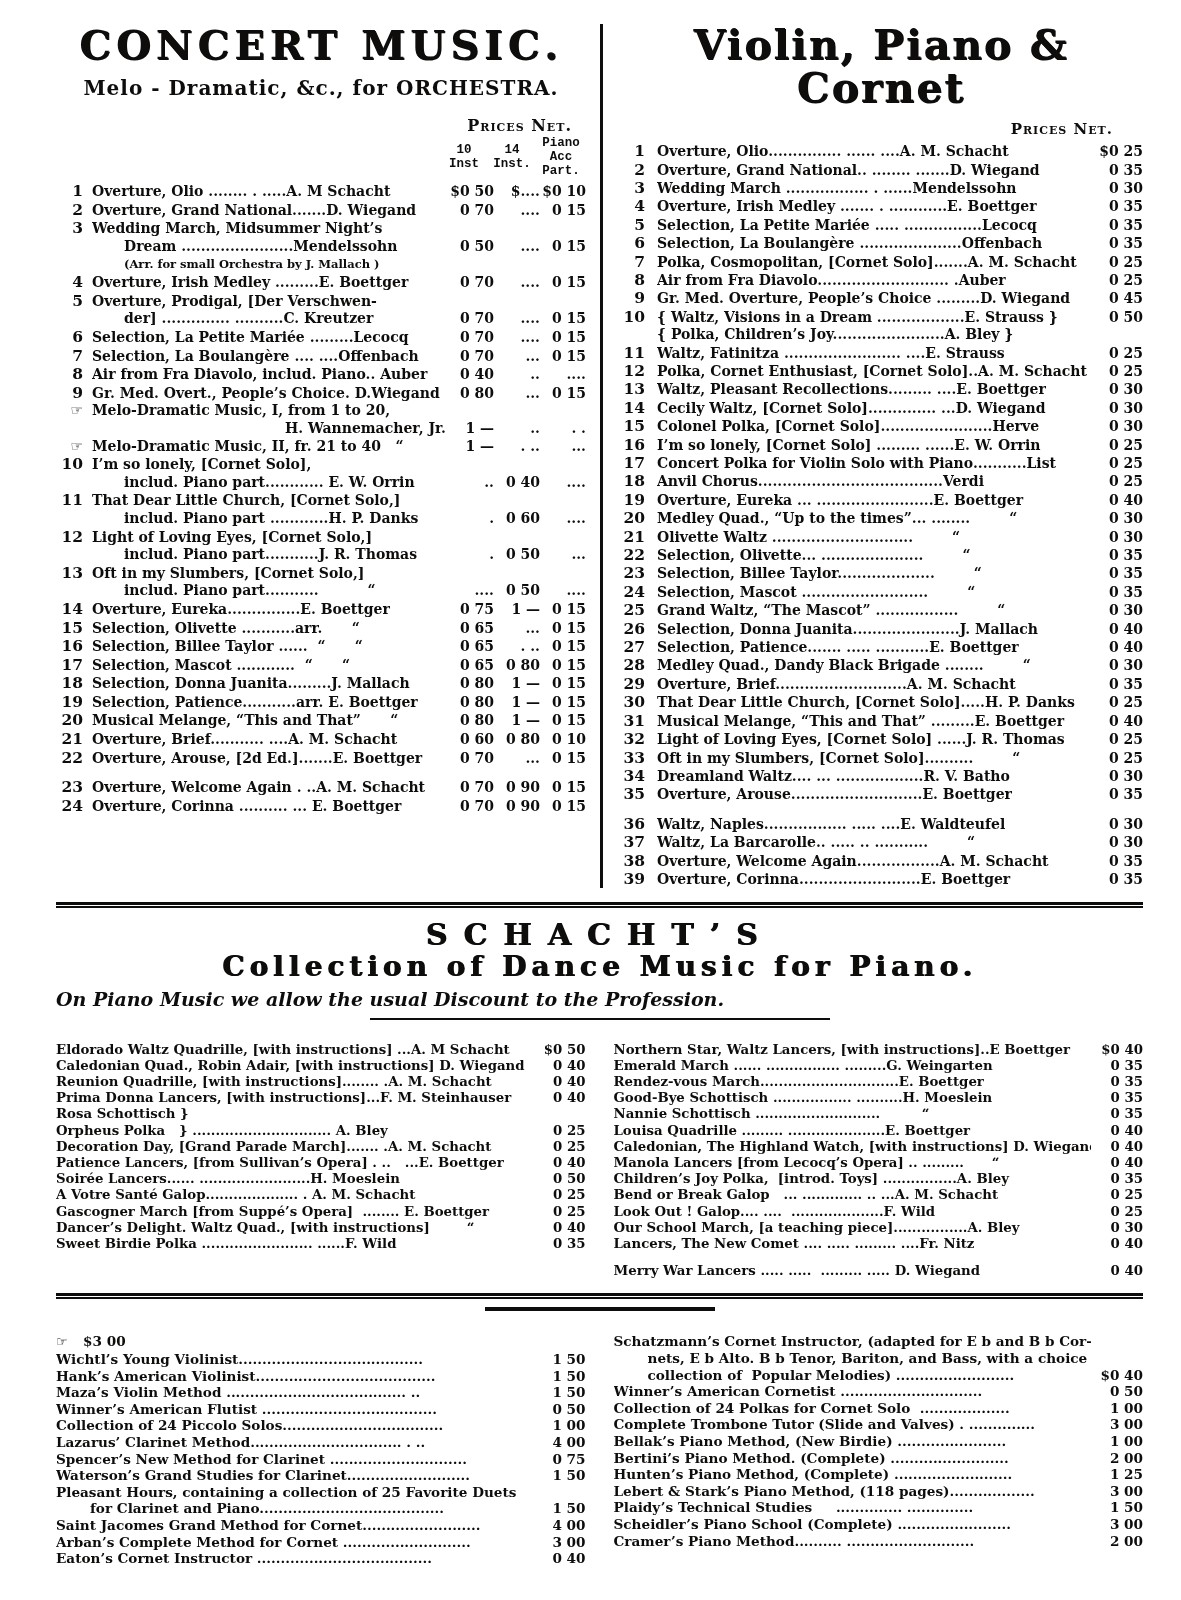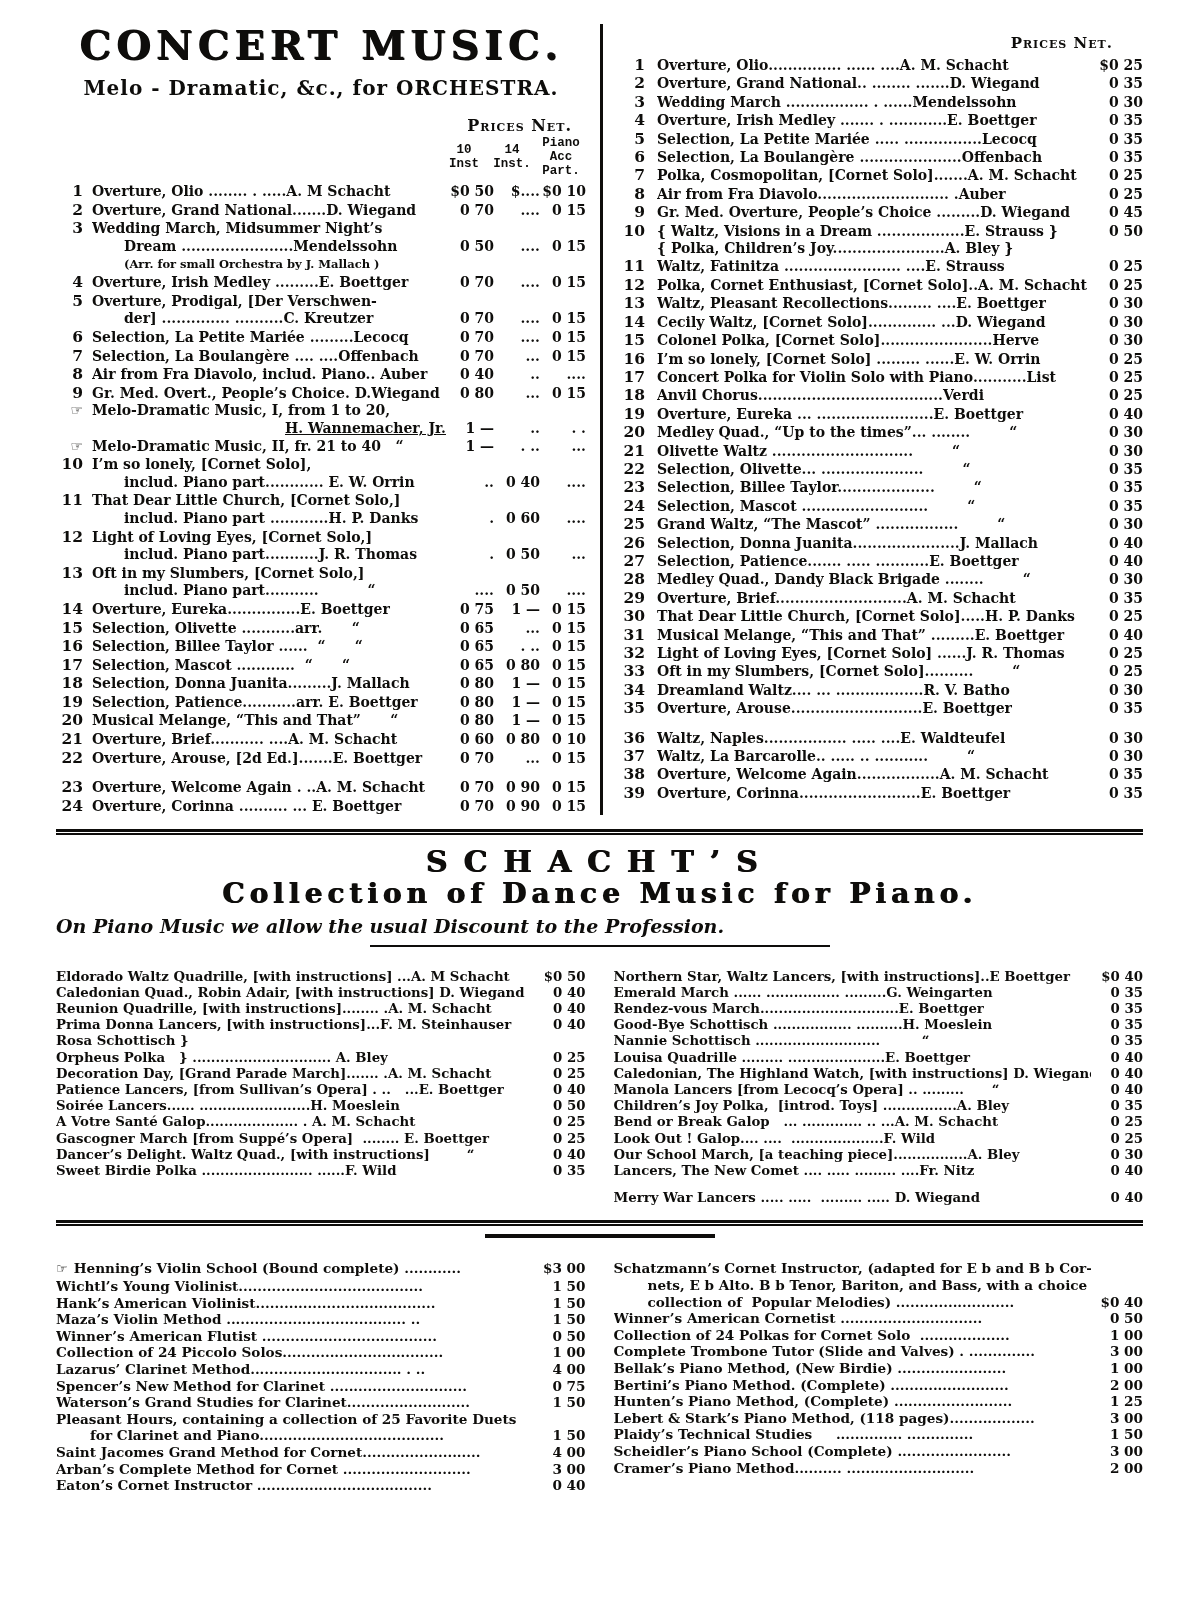--- a/index.html
+++ b/index.html
@@ -33,21 +33,21 @@
               letter-spacing:1px; margin:10px 30px 4px 0; }
 
   
   .c-row, .v-row, .s-row { display:flex; align-items:baseline; font-size:14px; line-height:17.6px; }
   .c-num { width:36px; min-width:36px; text-align:right; padding-right:9px; font-size:15.5px; }
   .c-txt { flex:1; white-space:pre; overflow:hidden; }
   .c-p  { width:46px; min-width:46px; text-align:right; white-space:pre; }
   .c-row.ind1 .c-txt { padding-left:32px; }
   .c-row.small { font-size:11.5px; }
   .c-row.gap, .v-row.gap, .s-row.gap { margin-top:11px; }
-  .c-row.right .c-txt { text-align:right; padding-right:2px;text-decoration:underline; }
+  .c-row.right .c-txt { text-align:right; padding-right:2px; }
   .c-row.man .c-num { font-family:"DejaVu Sans", sans-serif; font-size:14px; }
 
   .v-num { width:38px; min-width:38px; text-align:right; padding-right:12px; font-size:15.5px; }
   .v-txt { flex:1; white-space:pre; overflow:hidden; }
   .v-price { width:54px; min-width:54px; text-align:right; white-space:pre; }
   .v-row { line-height:17.4px; }
 
   
   .rule2 { border-top:3px solid #0e0d0b; border-bottom:2px solid #0e0d0b; height:6px; margin:14px 0 0 0; }
   .rule-center { border-top:2px solid #0e0d0b; width:460px; margin:8px auto 10px auto; }
@@ -335,20 +335,21 @@
             <span class="c-p">0 70</span>
             <span class="c-p">0 90</span>
             <span class="c-p">0 15</span>
           </div>
         </div>
     </div>
 
     <div class="vrule"></div>
 
     <div class="top-right">
+      <div class="v-title">Violin, Piano &amp; Cornet</div>
       <div class="v-prices">Prices Net.</div>
       <div>
 
       <div class="v-row">
             <span class="v-num">1</span>
             <span class="v-txt">Overture, Olio............... ...... ....A. M. Schacht</span>
             <span class="v-price">$0 25</span>
           </div>
           <div class="v-row">
             <span class="v-num">2</span>
@@ -704,21 +705,20 @@
 
   <div class="rule2"></div>
 
   <div class="books">
     <div class="rule-center-thick"></div>
     <div class="twocol">
       <div class="col-l">
 
       <div class="s-row man">
             <span class="s-man">☞</span>
-            <span class="s-txt"><b class="s-bold">Henning’s Violin School</b><span> (Bound complete) ............</span></span>
             <span class="s-price">$3 00</span>
           </div>
           <div class="s-row">
 
             <span class="s-txt"><span>Wichtl’s Young Violinist.......................................</span></span>
             <span class="s-price">1 50</span>
           </div>
           <div class="s-row">
 
             <span class="s-txt"><span>Hank’s American Violinist......................................</span></span>

